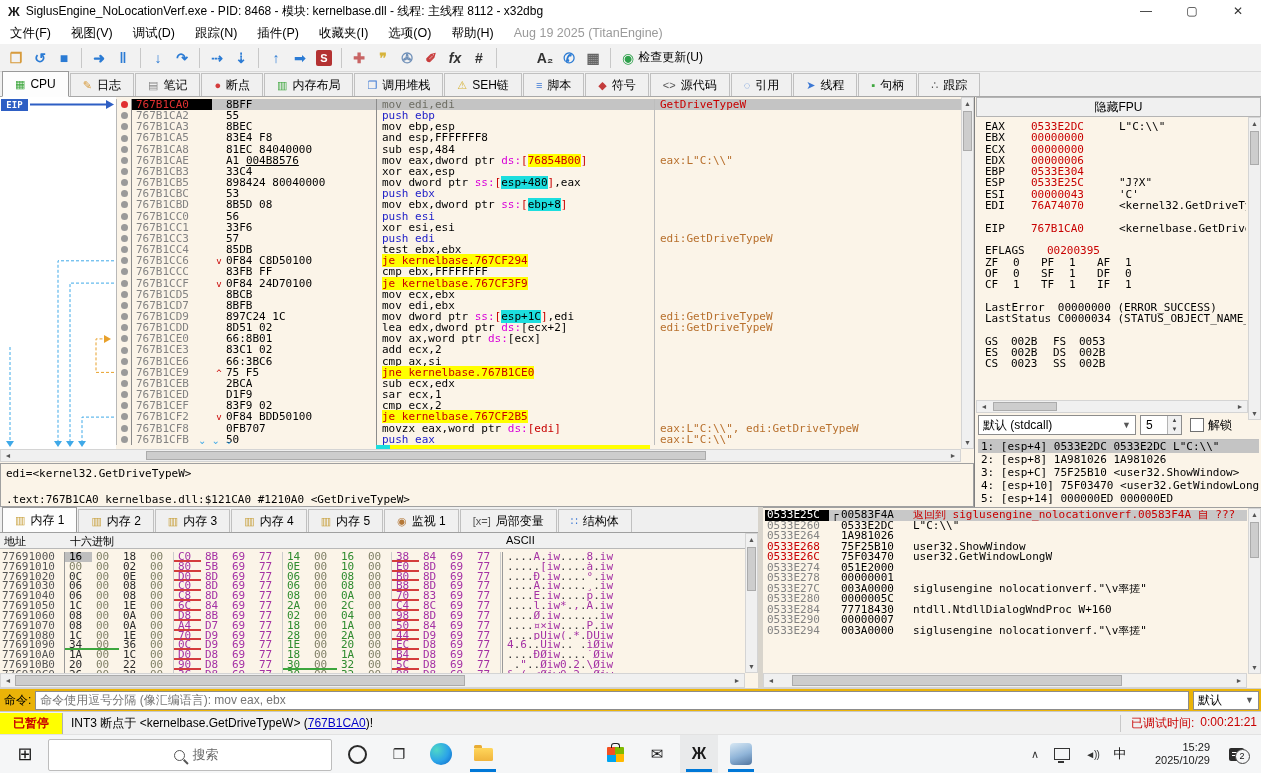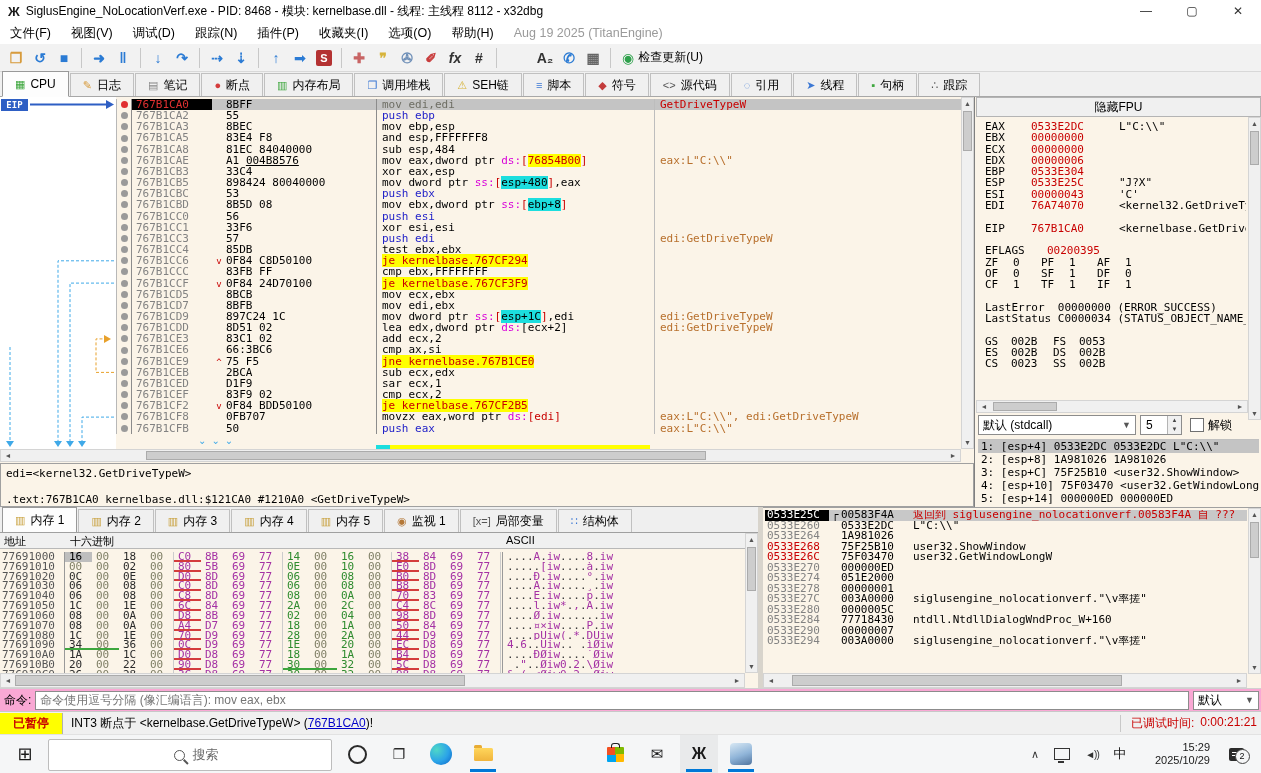--- a/index.html
+++ b/index.html
@@ -132,21 +132,21 @@
   .s-addr{width:64px;color:#828282;padding-left:2px;box-sizing:border-box}
   .s-addr.redaddr{color:#C80000}
   .s-addr.csp{background:#000;color:#fff}
   .s-br{width:12px;color:#000;text-align:center}
   .s-val{width:72px;color:#000}
   .s-cmt{flex:1;color:#000;overflow:hidden}
   .s-cmt.ret{color:#C80000}
   .srow.sel .s-br,.srow.sel .s-val,.srow.sel .s-cmt{background:#C8C8C8}
 
   
-  #cmdbar{position:absolute;left:0;top:688px;width:100%;height:23px;background:#f9a8d4;display:flex;align-items:center;box-sizing:border-box;border-top:1px solid #D0D0D0}
+  #cmdbar{position:absolute;left:0;top:688px;width:100%;height:23px;background:#eab308;display:flex;align-items:center;box-sizing:border-box;border-top:1px solid #D0D0D0}
   #cmd-label{font-size:12px;margin:0 4px 0 4px;white-space:nowrap}
   #cmd-input{flex:1;height:17px;border:1px solid #8C8C8C;background:#fff;font-size:12px;color:#555;padding:0 4px;font-family:"Liberation Sans",sans-serif}
   #cmd-profile{width:66px;height:19px;background:#fff;border:1px solid #8C8C8C;margin:0 2px 0 4px;display:flex;align-items:center;justify-content:space-between;font-size:12px;padding:0 4px;box-sizing:border-box}
   #cmd-profile .chev{font-size:9px;color:#555}
   #statusbar{position:absolute;left:0;top:711px;width:100%;height:23px;background:#F0F0F0;border-top:1px solid #C8C8C8;display:flex;align-items:center;box-sizing:border-box}
   #st-paused{width:62px;height:21px;background:#FFFF00;border-right:1px solid #B0B0B0;color:#C80000;font-weight:bold;font-size:12px;display:flex;align-items:center;justify-content:center}
   #st-msg{font-size:12px;color:#000;margin-left:8px;white-space:nowrap}
   #st-link{color:#0000C8;text-decoration:underline}
   #st-right{position:absolute;right:4px;display:flex;font-size:12px;color:#C80000;border-left:1px solid #C8C8C8;padding-left:10px}
   #st-time{margin-left:6px}
@@ -344,20 +344,21 @@
           <div class="arow"><span class="c-dot"><span class="bpdot"></span></span><span class="c-addr">767B1CC1</span><span class="c-bytes"><span class="jpfx"></span><span class="tk-k">33F6</span></span><span class="c-instr"><span class="tk-k">xor esi,esi</span></span><span class="c-cmt"></span></div>
           <div class="arow"><span class="c-dot"><span class="bpdot"></span></span><span class="c-addr">767B1CC3</span><span class="c-bytes"><span class="jpfx"></span><span class="tk-k">57</span></span><span class="c-instr"><span class="tk-bl">push edi</span></span><span class="c-cmt"><span class="tk-co">edi:GetDriveTypeW</span></span></div>
           <div class="arow"><span class="c-dot"><span class="bpdot"></span></span><span class="c-addr">767B1CC4</span><span class="c-bytes"><span class="jpfx"></span><span class="tk-k">85DB</span></span><span class="c-instr"><span class="tk-k">test ebx,ebx</span></span><span class="c-cmt"></span></div>
           <div class="arow"><span class="c-dot"><span class="bpdot"></span></span><span class="c-addr">767B1CC6</span><span class="c-bytes"><span class="jpfx">v</span><span class="tk-k">0F84 C8D50100</span></span><span class="c-instr"><span class="tk-hy">je kernelbase.767CF294</span></span><span class="c-cmt"></span></div>
           <div class="arow"><span class="c-dot"><span class="bpdot"></span></span><span class="c-addr">767B1CCC</span><span class="c-bytes"><span class="jpfx"></span><span class="tk-k">83FB FF</span></span><span class="c-instr"><span class="tk-k">cmp ebx,FFFFFFFF</span></span><span class="c-cmt"></span></div>
           <div class="arow"><span class="c-dot"><span class="bpdot"></span></span><span class="c-addr">767B1CCF</span><span class="c-bytes"><span class="jpfx">v</span><span class="tk-k">0F84 24D70100</span></span><span class="c-instr"><span class="tk-hy">je kernelbase.767CF3F9</span></span><span class="c-cmt"></span></div>
           <div class="arow"><span class="c-dot"><span class="bpdot"></span></span><span class="c-addr">767B1CD5</span><span class="c-bytes"><span class="jpfx"></span><span class="tk-k">8BCB</span></span><span class="c-instr"><span class="tk-k">mov ecx,ebx</span></span><span class="c-cmt"></span></div>
           <div class="arow"><span class="c-dot"><span class="bpdot"></span></span><span class="c-addr">767B1CD7</span><span class="c-bytes"><span class="jpfx"></span><span class="tk-k">8BFB</span></span><span class="c-instr"><span class="tk-k">mov edi,ebx</span></span><span class="c-cmt"></span></div>
           <div class="arow"><span class="c-dot"><span class="bpdot"></span></span><span class="c-addr">767B1CD9</span><span class="c-bytes"><span class="jpfx"></span><span class="tk-k">897C24 1C</span></span><span class="c-instr"><span class="tk-k">mov dword ptr </span><span class="tk-m">ss:</span><span class="tk-r">[</span><span class="tk-hc">esp+1C</span><span class="tk-r">]</span><span class="tk-k">,edi</span></span><span class="c-cmt"><span class="tk-co">edi:GetDriveTypeW</span></span></div>
           <div class="arow"><span class="c-dot"><span class="bpdot"></span></span><span class="c-addr">767B1CDD</span><span class="c-bytes"><span class="jpfx"></span><span class="tk-k">8D51 02</span></span><span class="c-instr"><span class="tk-k">lea edx,dword ptr </span><span class="tk-m">ds:</span><span class="tk-k">[ecx+2]</span></span><span class="c-cmt"><span class="tk-co">edi:GetDriveTypeW</span></span></div>
+          <div class="arow"><span class="c-dot"><span class="bpdot"></span></span><span class="c-addr">767B1CE0</span><span class="c-bytes"><span class="jpfx"></span><span class="tk-k">66:8B01</span></span><span class="c-instr"><span class="tk-k">mov ax,word ptr </span><span class="tk-m">ds:</span><span class="tk-k">[ecx]</span></span><span class="c-cmt"></span></div>
           <div class="arow"><span class="c-dot"><span class="bpdot"></span></span><span class="c-addr">767B1CE3</span><span class="c-bytes"><span class="jpfx"></span><span class="tk-k">83C1 02</span></span><span class="c-instr"><span class="tk-k">add ecx,2</span></span><span class="c-cmt"></span></div>
           <div class="arow"><span class="c-dot"><span class="bpdot"></span></span><span class="c-addr">767B1CE6</span><span class="c-bytes"><span class="jpfx"></span><span class="tk-k">66:3BC6</span></span><span class="c-instr"><span class="tk-k">cmp ax,si</span></span><span class="c-cmt"></span></div>
           <div class="arow"><span class="c-dot"><span class="bpdot"></span></span><span class="c-addr">767B1CE9</span><span class="c-bytes"><span class="jpfx">^</span><span class="tk-k">75 F5</span></span><span class="c-instr"><span class="tk-hy">jne kernelbase.767B1CE0</span></span><span class="c-cmt"></span></div>
           <div class="arow"><span class="c-dot"><span class="bpdot"></span></span><span class="c-addr">767B1CEB</span><span class="c-bytes"><span class="jpfx"></span><span class="tk-k">2BCA</span></span><span class="c-instr"><span class="tk-k">sub ecx,edx</span></span><span class="c-cmt"></span></div>
           <div class="arow"><span class="c-dot"><span class="bpdot"></span></span><span class="c-addr">767B1CED</span><span class="c-bytes"><span class="jpfx"></span><span class="tk-k">D1F9</span></span><span class="c-instr"><span class="tk-k">sar ecx,1</span></span><span class="c-cmt"></span></div>
           <div class="arow"><span class="c-dot"><span class="bpdot"></span></span><span class="c-addr">767B1CEF</span><span class="c-bytes"><span class="jpfx"></span><span class="tk-k">83F9 02</span></span><span class="c-instr"><span class="tk-k">cmp ecx,2</span></span><span class="c-cmt"></span></div>
           <div class="arow"><span class="c-dot"><span class="bpdot"></span></span><span class="c-addr">767B1CF2</span><span class="c-bytes"><span class="jpfx">v</span><span class="tk-k">0F84 BDD50100</span></span><span class="c-instr"><span class="tk-hy">je kernelbase.767CF2B5</span></span><span class="c-cmt"></span></div>
           <div class="arow"><span class="c-dot"><span class="bpdot"></span></span><span class="c-addr">767B1CF8</span><span class="c-bytes"><span class="jpfx"></span><span class="tk-k">0FB707</span></span><span class="c-instr"><span class="tk-k">movzx eax,word ptr </span><span class="tk-m">ds:</span><span class="tk-r">[edi]</span></span><span class="c-cmt"><span class="tk-co">eax:L"C:\\", edi:GetDriveTypeW</span></span></div>
           <div class="arow"><span class="c-dot"><span class="bpdot"></span></span><span class="c-addr">767B1CFB</span><span class="c-bytes"><span class="jpfx"></span><span class="tk-k">50</span></span><span class="c-instr"><span class="tk-bl">push eax</span></span><span class="c-cmt"><span class="tk-co">eax:L"C:\\"</span></span></div>
         </div>
@@ -514,21 +515,20 @@
       </div>
     </div>
     <div id="dock-split"></div>
     <div id="stack-pane">
       <div id="stack-rows">
           <div class="srow sel"><span class="s-addr csp">0533E25C</span><span class="s-br">┌</span><span class="s-val">00583F4A</span><span class="s-cmt ret">返回到 siglusengine_nolocationverf.00583F4A 自 ???</span></div>
           <div class="srow"><span class="s-addr">0533E260</span><span class="s-br"></span><span class="s-val">0533E2DC</span><span class="s-cmt">L"C:\\"</span></div>
           <div class="srow"><span class="s-addr">0533E264</span><span class="s-br"></span><span class="s-val">1A981026</span><span class="s-cmt"></span></div>
           <div class="srow"><span class="s-addr redaddr">0533E268</span><span class="s-br"></span><span class="s-val">75F25B10</span><span class="s-cmt">user32.ShowWindow</span></div>
           <div class="srow"><span class="s-addr redaddr">0533E26C</span><span class="s-br"></span><span class="s-val">75F03470</span><span class="s-cmt">user32.GetWindowLongW</span></div>
-          <div class="srow"><span class="s-addr">0533E270</span><span class="s-br"></span><span class="s-val">000000ED</span><span class="s-cmt"></span></div>
           <div class="srow"><span class="s-addr">0533E274</span><span class="s-br"></span><span class="s-val">051E2000</span><span class="s-cmt"></span></div>
           <div class="srow"><span class="s-addr">0533E278</span><span class="s-br"></span><span class="s-val">00000001</span><span class="s-cmt"></span></div>
           <div class="srow"><span class="s-addr">0533E27C</span><span class="s-br"></span><span class="s-val">003A0000</span><span class="s-cmt">siglusengine_nolocationverf."\v率搓"</span></div>
           <div class="srow"><span class="s-addr">0533E280</span><span class="s-br"></span><span class="s-val">0000005C</span><span class="s-cmt"></span></div>
           <div class="srow"><span class="s-addr">0533E284</span><span class="s-br"></span><span class="s-val">77718430</span><span class="s-cmt">ntdll.NtdllDialogWndProc_W+160</span></div>
           <div class="srow"><span class="s-addr">0533E290</span><span class="s-br"></span><span class="s-val">00000007</span><span class="s-cmt"></span></div>
           <div class="srow"><span class="s-addr">0533E294</span><span class="s-br"></span><span class="s-val">003A0000</span><span class="s-cmt">siglusengine_nolocationverf."\v率搓"</span></div>
         </div>
       <div class="sb" id="stk-vscroll">
         <span class="arr" style="top:0">▲</span>

